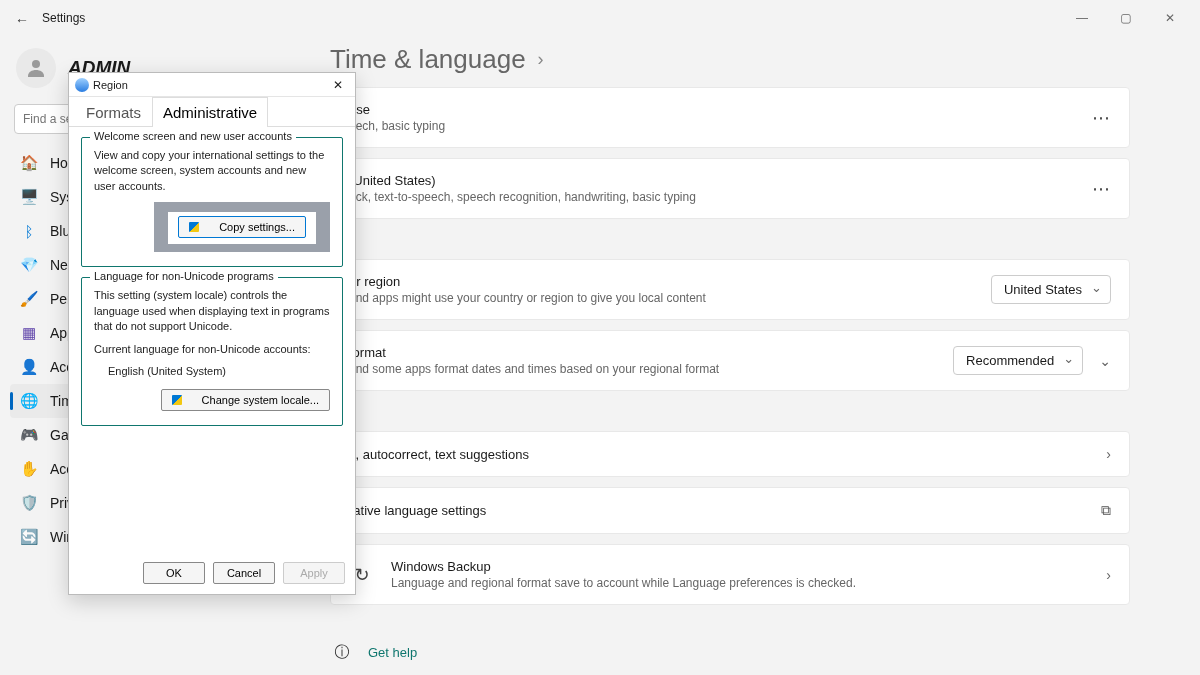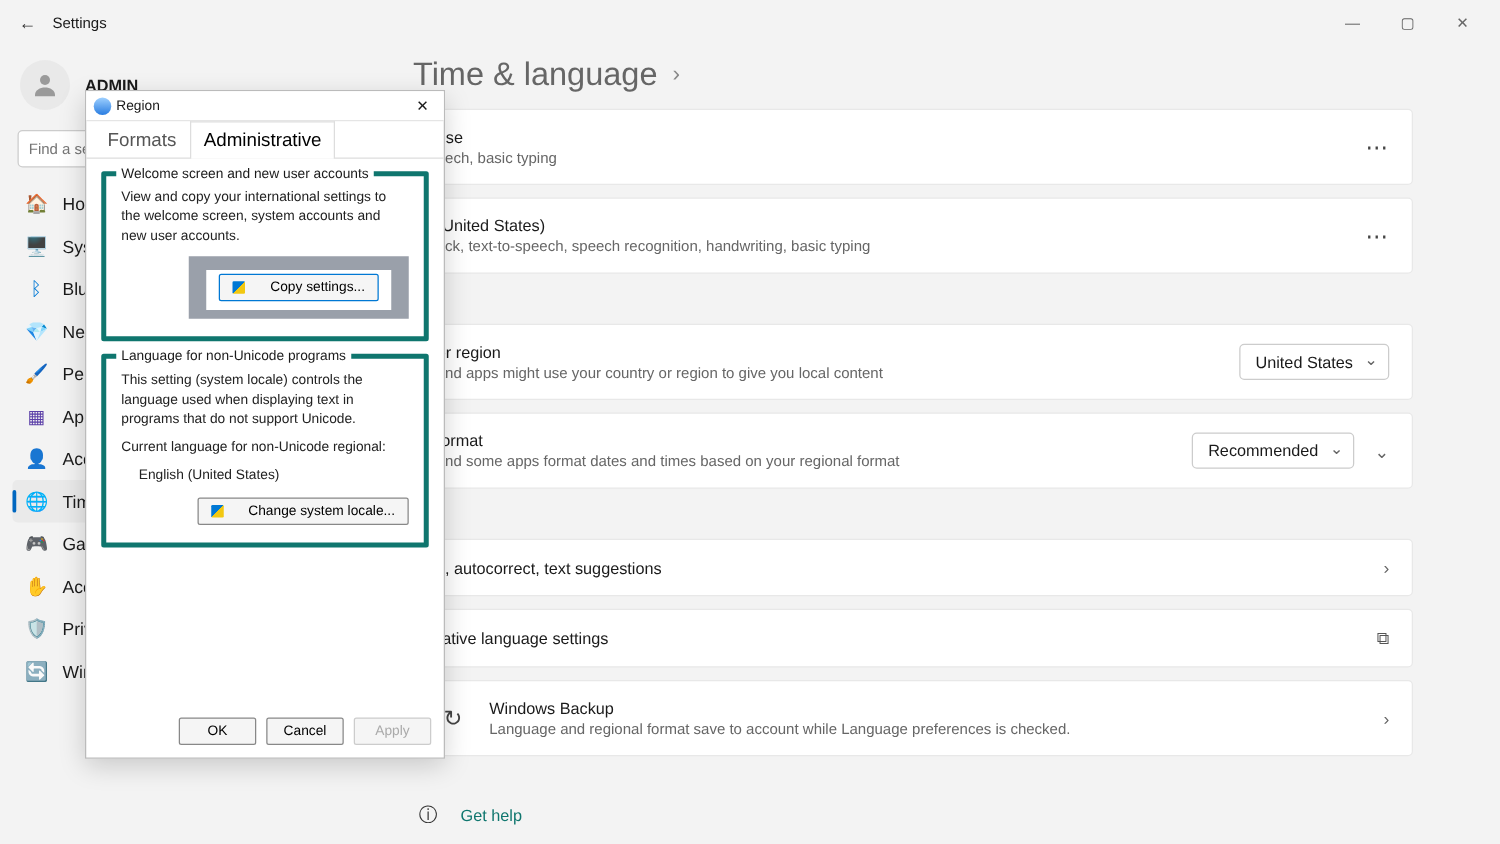--- a/index.html
+++ b/index.html
@@ -11,21 +11,21 @@
   .titlebar .title { font-size: 12px; margin-left: 6px; }
   .titlebar .winbtns { margin-left: auto; display: flex; }
   .titlebar .winbtns div { width: 44px; height: 32px; display:flex; align-items:center; justify-content:center; font-size:12px; color:#666; cursor:pointer;}
   
   
   .layout { display: flex; height: calc(100% - 36px); }
   .sidebar { width: 290px; padding: 8px 10px; }
   .user { display: flex; align-items: center; gap: 12px; padding: 4px 6px 14px 6px; }
   .avatar { width: 40px; height: 40px; border-radius: 50%; background: #e9e9e9; display:flex; align-items:center; justify-content:center; }
   .avatar svg { width:24px; height:24px; fill:#9a9a9a;}
-  .username { font-size: 13px; font-weight: 600; }
+  .username { font-size: 19px; font-weight: 600; font-style: italic; }
   .useremail { font-size: 11px; color: #666; }
   .search { width: 260px; height: 30px; border:1px solid #ccc; border-radius:4px; padding:0 8px; font-size:12px; background:#fff; margin:2px 4px 12px 4px; }
 
   .navitem { display:flex; align-items:center; gap:12px; height:34px; padding:0 10px; border-radius:4px; font-size:14px; cursor:pointer; position:relative;}
   .navitem.active { background:#eaeaea; }
   .navitem.active::before { content:""; position:absolute; left:0; top:8px; bottom:8px; width:3px; background:#0067c0; border-radius:2px;}
   .navicon { width:18px; text-align:center; font-size:15px; }
 
   
   .content { flex:1; padding: 8px 70px 0 40px; overflow:auto;}
@@ -51,21 +51,21 @@
   
   .dialog { position:absolute; left:68px; top:72px; width:288px; background:#fff; border:1px solid #bbb; box-shadow:0 6px 20px rgba(0,0,0,0.18); font-size:11px; }
   .dlg-titlebar { background:#fff; height:24px; display:flex; align-items:center; padding:0 6px; border-bottom:1px solid #e5e5e5;}
   .dlg-titlebar .dlgtitle { font-size:11px; margin-left:4px;}
   .dlg-titlebar .dlgclose { margin-left:auto; width:22px; text-align:center; cursor:pointer; font-size:12px;}
   .dlg-globe { width:14px; height:14px; border-radius:50%; background:linear-gradient(#9ed0ff,#2a7de1); display:inline-block; vertical-align:middle;}
   .tabs { display:flex; border-bottom:1px solid #ddd; padding:0 6px;}
   .tab { padding:6px 10px; font-size:15px; color:#555; cursor:pointer; border:1px solid transparent; border-bottom:none; margin-bottom:-1px;}
   .tab.active { background:#fff; border-color:#ddd; color:#000;}
   .dlg-body { padding:10px 12px; }
-  .group { border:4px solid #0f766e; border-radius:2px; padding:10px 12px 14px 12px; margin-bottom:10px; position:relative;}
+  .group { border:1px solid #0f766e; border-radius:2px; padding:10px 12px 14px 12px; margin-bottom:10px; position:relative;}
   .group-label { position:absolute; top:-8px; left:8px; background:#fff; padding:0 4px; font-size:11px;}
   .group p { font-size:11px; color:#222; line-height:1.4;}
   .btn { border:1px solid #888; background:#f5f5f5; padding:4px 10px; font-size:11px; cursor:pointer; border-radius:2px; display:inline-flex; align-items:center; gap:20px;}
   .btn .shield { width:10px; height:10px; background:linear-gradient(135deg,#0078d4 50%,#f2c811 50%); border-radius:1px;}
   .highlight-frame { display:inline-block; padding:14px; background:#9aa0aa; }
   .highlight-inner { background:#fff; padding:10px;}
   .highlight-inner .btn { border-color:#0078d4;}
   .dlg-footer { display:flex; gap:8px; justify-content:flex-end; padding:6px 10px 10px 10px;}
   .dlg-footer .btn { width:62px; justify-content:center;}
   .dlg-footer .btn.disabled { color:#aaa; border-color:#ccc;}
@@ -250,22 +250,22 @@
                 <span class="shield"></span>
                 <span>Copy settings...</span>
               </button>
           </span>
         </span>
       </div>
     </div>
     <div class="group">
       <div class="group-label">Language for non-Unicode programs</div>
       <p>This setting (system locale) controls the language used when displaying text in programs that do not support Unicode.</p>
-      <p style="margin-top:8px;">Current language for non-Unicode regional:</p>
-      <p class="indent">English (United States)</p>
+      <p style="margin-top:8px;">Current language for non-Unicode accounts:</p>
+      <p class="indent">English (United System)</p>
       <div style="text-align:right; margin-top:10px;">
         <button class="btn">
             <span class="shield"></span>
             <span>Change system locale...</span>
           </button>
       </div>
     </div>
     <div style="height:110px"></div>
   </div>
   <div class="dlg-footer">

